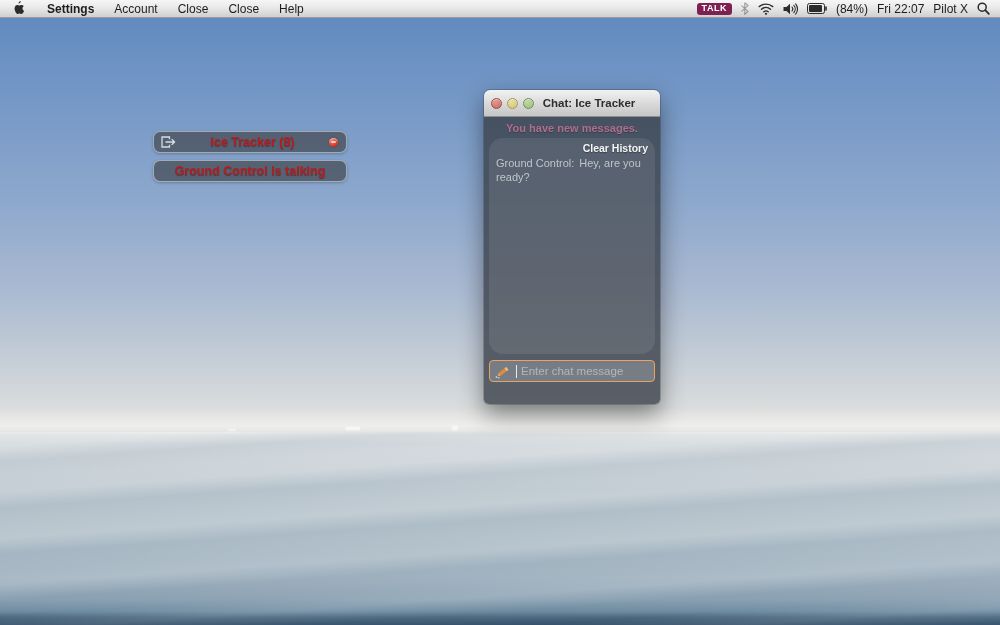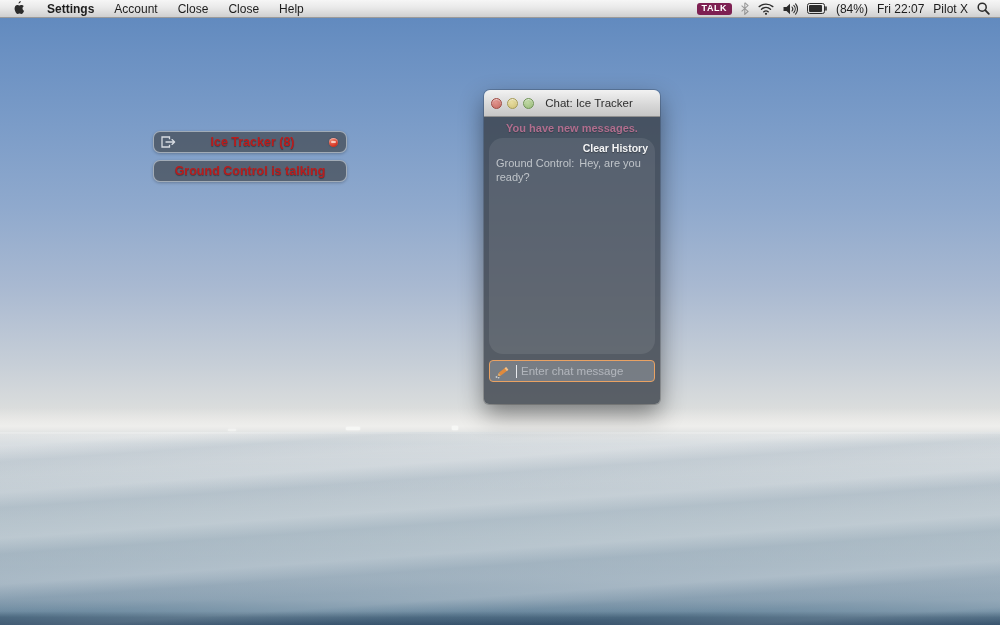--- a/index.html
+++ b/index.html
@@ -80,21 +80,21 @@
   .chat-window {
     position:absolute; left:484px; top:90px; width:176px; height:314px;
     border-radius:6px 6px 5px 5px;
     box-shadow:0 10px 24px rgba(0,0,0,0.45), 0 0 0 1px rgba(0,0,0,0.18);
     display:flex; flex-direction:column; overflow:hidden;
   }
   .titlebar {
     height:18px; flex:0 0 18px;
     background:linear-gradient(to bottom, #f2f2f2, #d8d8d8 55%, #c6c6c6);
     border-bottom:1px solid #8f8f8f;
-    display:flex; align-items:center; padding:13px 7px; gap:5px;
+    display:flex; align-items:center; padding:13px 7px; gap:5px;font-weight:bold;
   }
   .tl-btn { width:11px; height:11px; border-radius:50%; box-shadow:inset 0 1px 1px rgba(255,255,255,0.6); }
   .tl-close { background:radial-gradient(circle at 40% 35%, #e2968f, #c4685f); border:0.5px solid #9e4a43; }
   .tl-min   { background:radial-gradient(circle at 40% 35%, #e8dda2, #cfc176); border:0.5px solid #a59a55; }
   .tl-zoom  { background:radial-gradient(circle at 40% 35%, #c0d8a4, #97ba78); border:0.5px solid #6f9355; }
   .window-title {
     flex:1; text-align:center; font-size:11.5px; color:#2e2e2e;
     padding-right:14px; white-space:nowrap; overflow:hidden;
   }
   .chat-body {

